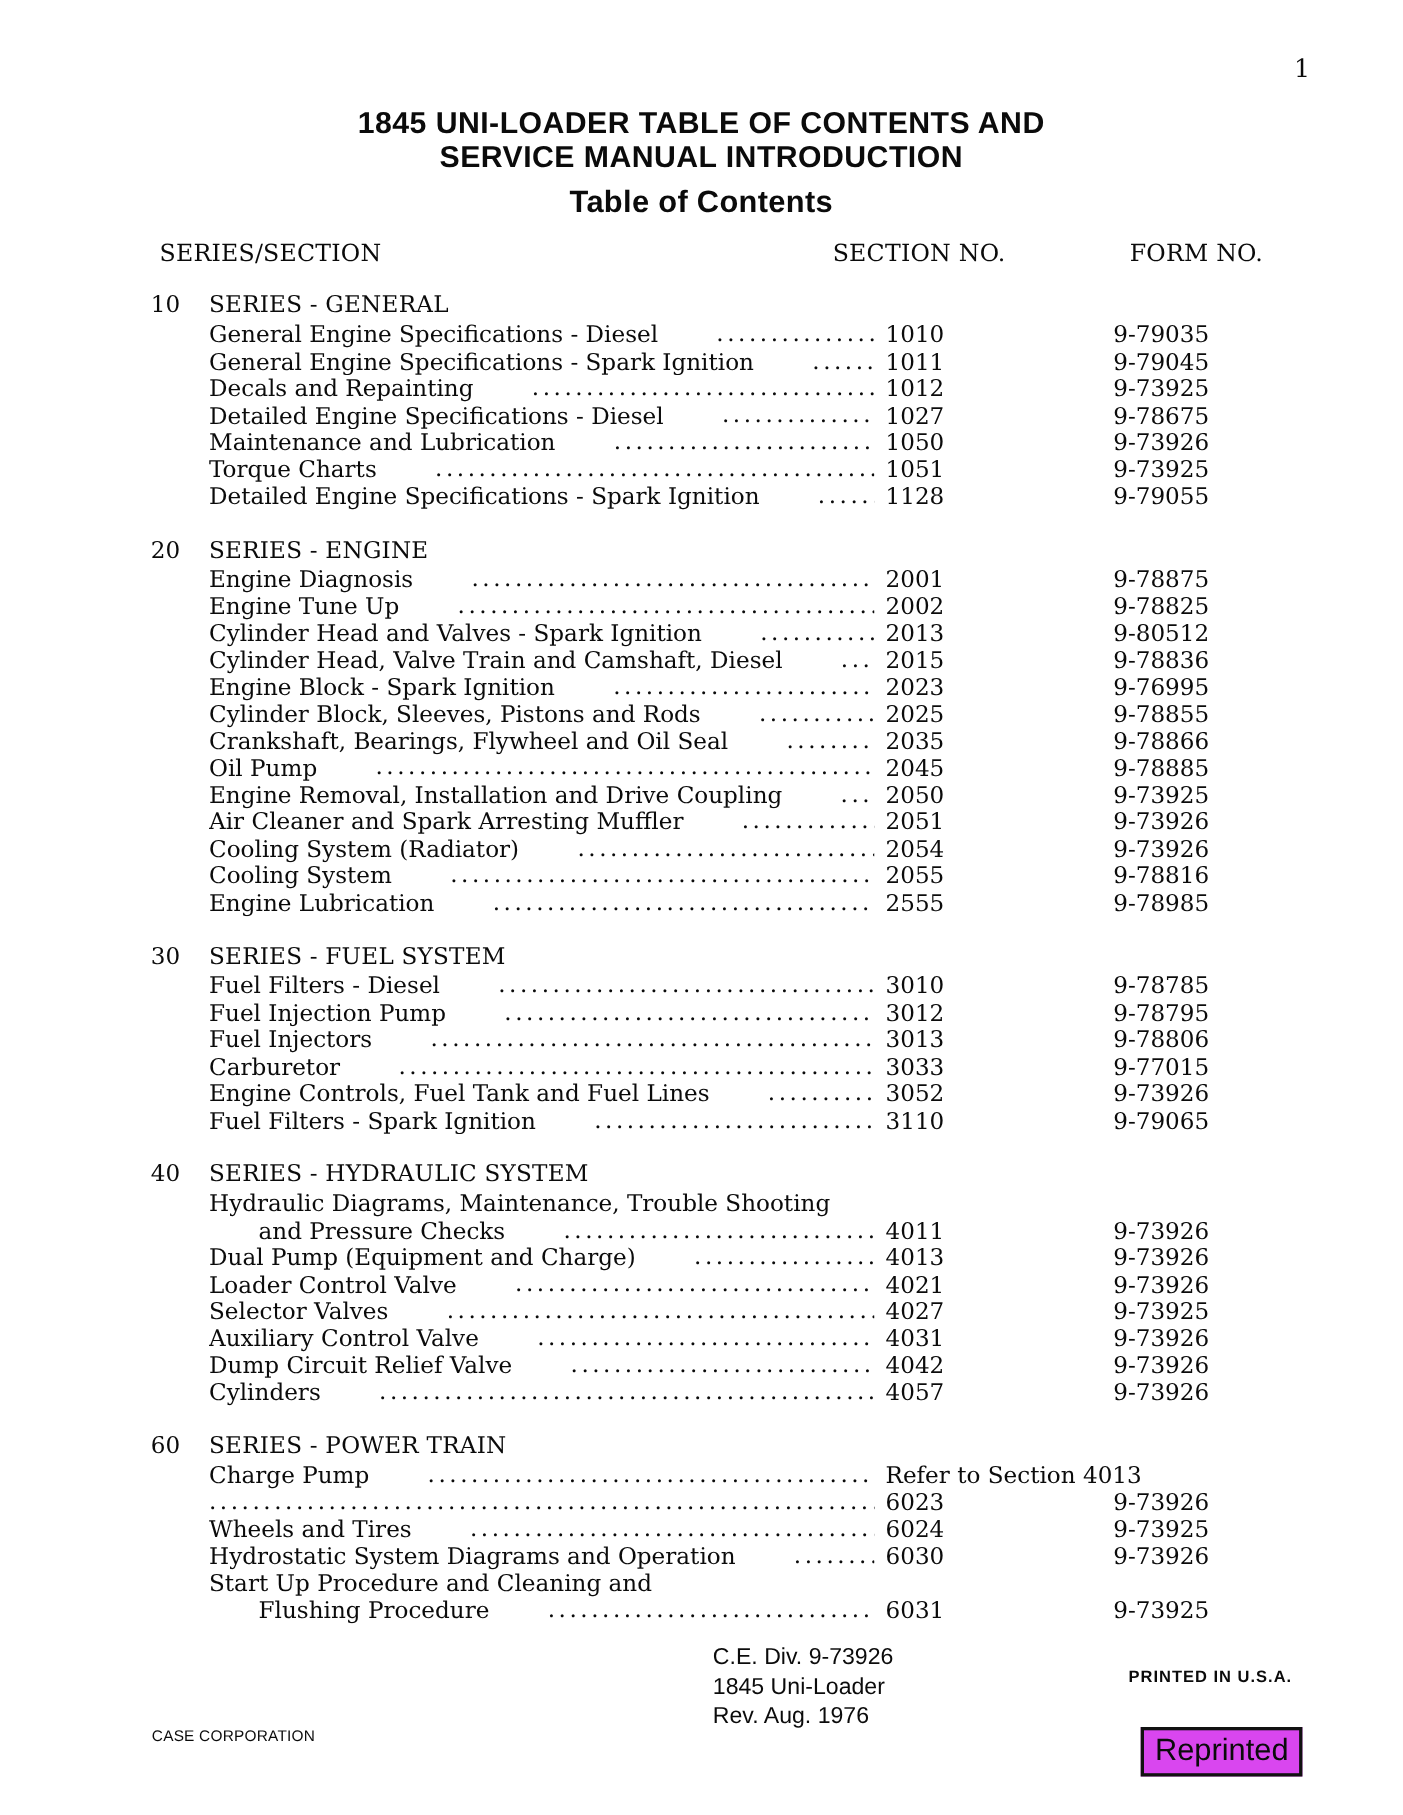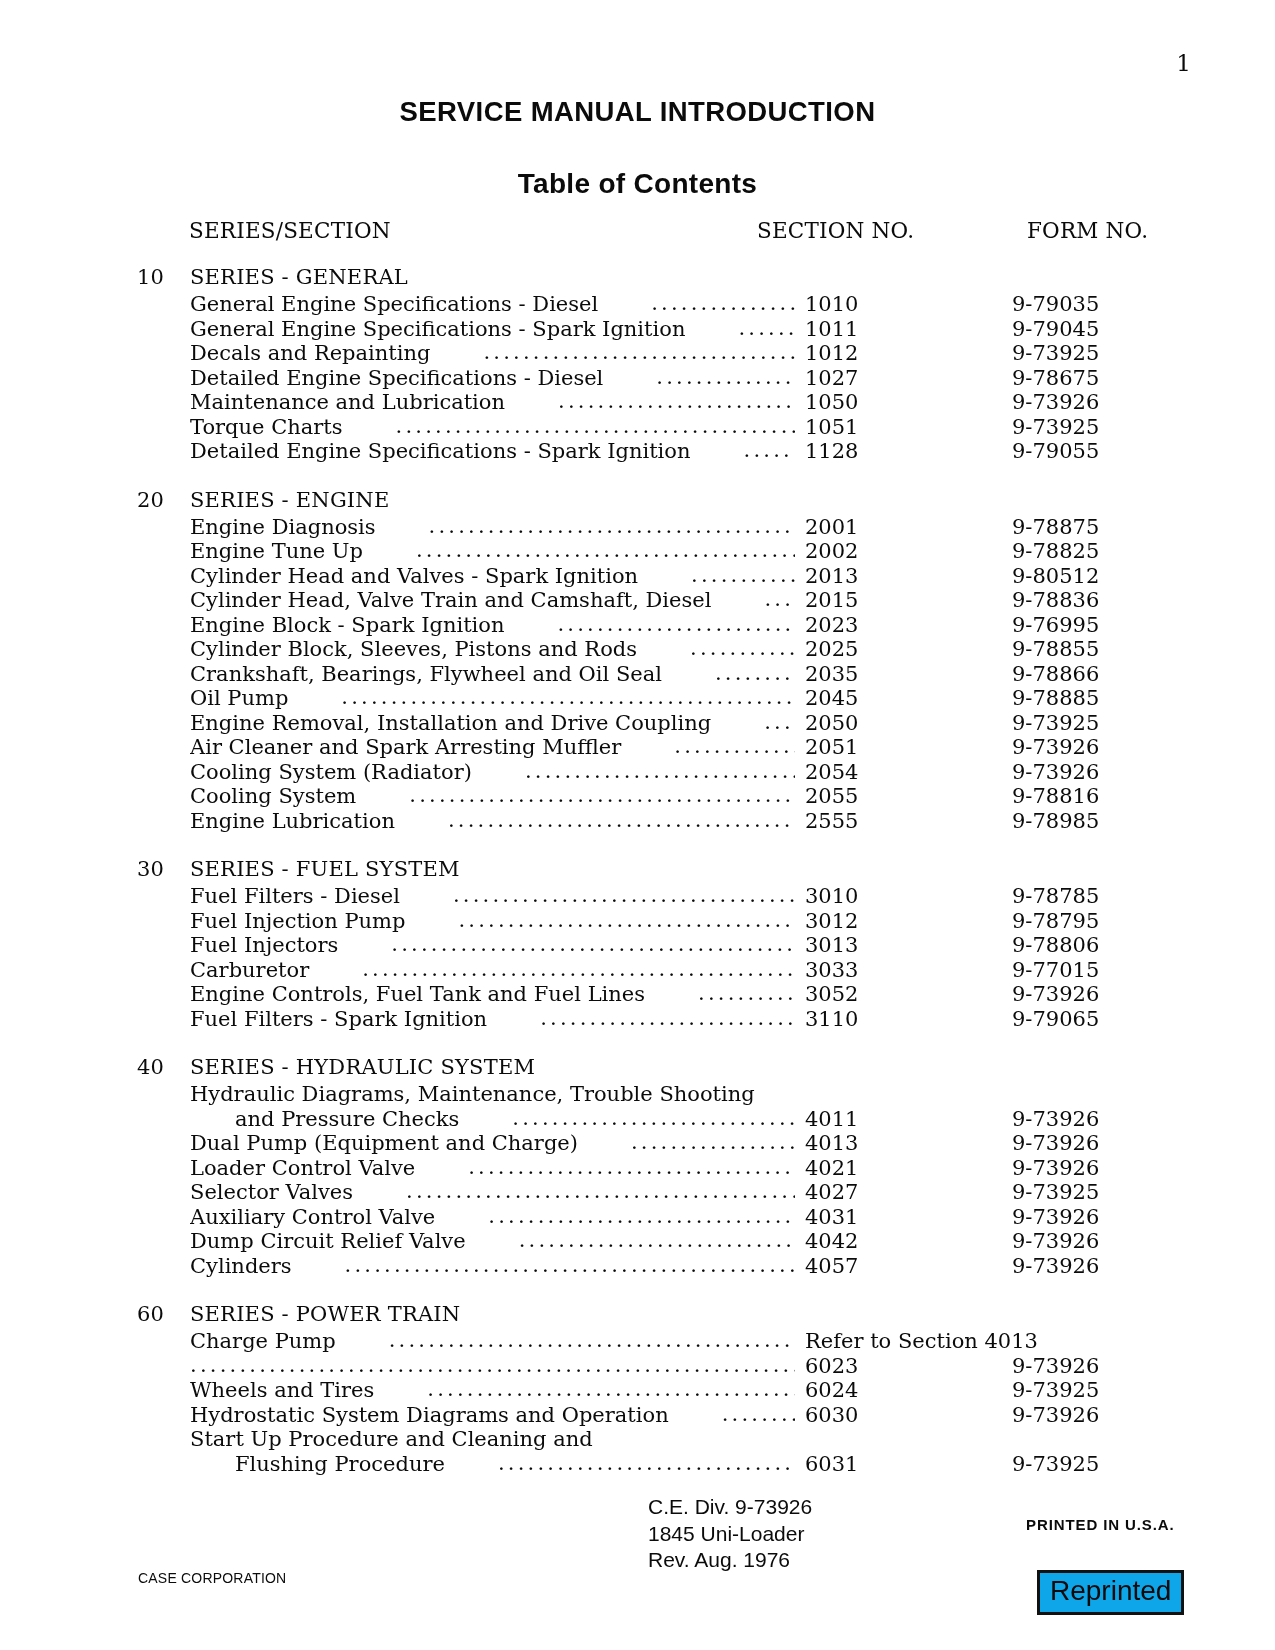--- a/index.html
+++ b/index.html
@@ -64,21 +64,21 @@
   .col-head {
     position: absolute;
     top: 218px;
     left: 0;
     width: 1275px;
     height: 30px;
     font-family: "DejaVu Serif", serif;
     font-size: 21.5px;
     letter-spacing: 0.2px;
   }
-  .col-head .ch-series { position: absolute; left: 145px; top: 0; margin-left: 44px; }
+  .col-head .ch-series { position: absolute; left: 145px; top: 0; }
   .col-head .ch-section { position: absolute; left: 757px; top: 0; text-align: center; }
   .col-head .ch-form { position: absolute; left: 1027px; top: 0; }
 
   
   .toc {
     position: absolute;
     top: 263px;
     left: 0;
     width: 1275px;
     font-family: "DejaVu Serif", serif;
@@ -190,32 +190,33 @@
 
   .reprint-stamp {
     position: absolute;
     left: 1037px;
     top: 1570px;
     border: 3px solid #111;
     padding: 2px 10px 5px 10px;
     font-family: "Liberation Sans", sans-serif;
     font-size: 28px;
     line-height: 32px;
-    background: #0ea5e9;
+    background: #d946ef;
     white-space: nowrap;
   }
 </style>
 </head>
 <body>
 
 <div class="page">
 
   <div class="page-number">1</div>
 
   <div class="doc-title">
+    <span class="l1">1845 UNI-LOADER TABLE OF CONTENTS AND</span>
     <span class="l2">SERVICE MANUAL INTRODUCTION</span>
   </div>
 
   <div class="toc-title">Table of Contents</div>
 
   <div class="col-head">
     <span class="ch-series">SERIES/SECTION</span>
     <span class="ch-section">SECTION NO.</span>
     <span class="ch-form">FORM NO.</span>
   </div>

